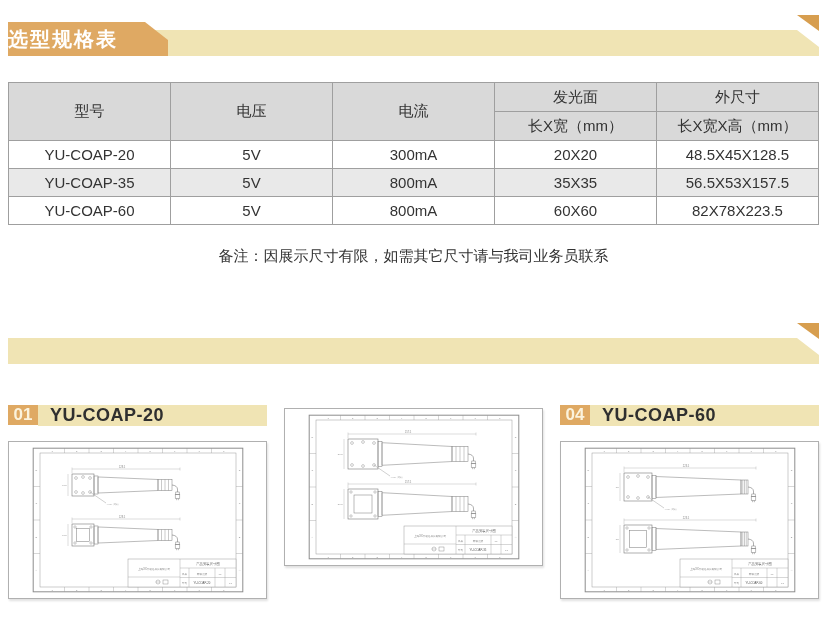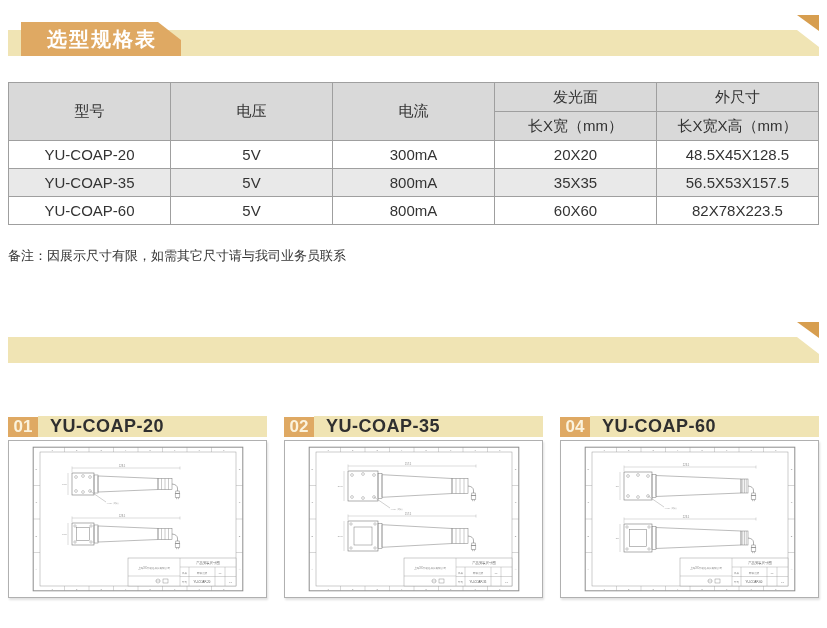--- a/index.html
+++ b/index.html
@@ -18,40 +18,40 @@
   .banner-fold{
     position:absolute;right:0;top:-7px;width:22px;height:16px;
     background:var(--tan-fold,#d79e4f);
     clip-path:polygon(0 0,100% 0,100% 100%);
   }
   .banner-label{
     position:absolute;left:0;top:0;width:160px;height:34px;box-sizing:border-box;
     background:var(--tan-dark,#dfa963);
     clip-path:polygon(0 0,137px 0,160px 18px,160px 100%,0 100%);
     color:#fff;font-size:20px;font-weight:bold;letter-spacing:2px;
-    display:flex;align-items:center;padding-left:26px;margin-left:13px;
+    display:flex;align-items:center;
   }
   
   table.spec{
     width:calc(100% - 16px);margin:26px 8px 0;
     border-collapse:collapse;table-layout:fixed;
     font-size:15px;color:#333;text-align:center;
   }
   table.spec th,table.spec td{border:1px solid #9f9f9f;font-weight:normal;padding:0;}
   table.spec thead tr{height:29px;}
   table.spec thead th{background:#d9d9d9;}
   table.spec tbody tr{height:28px;background:#ffffff;}
   table.spec tbody tr.alt{background:#e9e9e9;}
   
-  .note{margin:22px 8px 0;font-size:13px;color:#333;}
+  .note{margin:22px 8px 0;font-size:15px;color:#333;text-align:center;}
   .banner.second{margin-top:64px;}
   
   .panels{display:flex;gap:17px;margin:41px 8px 0;}
   .panel{flex:1;min-width:0;}
-  .panel-head{display:flex;height:33px;align-items:flex-end;}
+  .panel-head{display:flex;height:33px;align-items:flex-start;}
   .panel-num{
     width:30px;background:var(--tan-dark,#dfa963);color:#fbf3dd;
     font-size:17px;font-weight:bold;display:flex;align-items:center;justify-content:center;
   }
   .panel-title{
     flex:1;background:var(--tan-light,#f0e4b4);display:flex;align-items:center;
     padding-left:12px;font-size:18px;font-weight:bold;color:#2f2f2f;letter-spacing:.5px;
   }
   .panel-body{
     margin-top:3px;border:1px solid #b0b0b0;background:#fff;height:158px;
@@ -237,24 +237,20 @@
             <text x="188" y="127.6" font-size="2.3" fill="#8a8a8a" text-anchor="middle" font-family="Liberation Sans, DejaVu Sans, sans-serif">1:1</text>
             <text x="198.5" y="137.2" font-size="2.3" fill="#8a8a8a" text-anchor="middle" font-family="Liberation Sans, DejaVu Sans, sans-serif">1:1</text>
             <circle cx="126" cy="135" r="2" fill="none" stroke="#787878" stroke-width="0.4"></circle>
             <line x1="123.6" y1="135" x2="128.4" y2="135" stroke="#787878" stroke-width="0.3"></line>
             <rect x="131" y="133" width="5" height="4" fill="none" stroke="#787878" stroke-width="0.4"></rect>
           </svg></div>
     </div>
   </div>
 
   <div class="panel">
-    <div class="panel-head">
-      <div class="panel-num">02</div>
-      <div class="panel-title">YU-COAP-35</div>
-    </div>
     <div class="panel-body">
       <div class="sheet"><svg viewBox="0 0 212 146" width="212" height="146">
             <rect x="1.2" y="1.2" width="209.6" height="143.6" fill="#ffffff" stroke="#8d8d8d" stroke-width="1"></rect>
             <rect x="8" y="6" width="196" height="134" fill="none" stroke="#9a9a9a" stroke-width="0.5"></rect>
             <line x1="32.5" y1="1.2" x2="32.5" y2="6" stroke="#9a9a9a" stroke-width="0.4"></line>
             <line x1="32.5" y1="140" x2="32.5" y2="144.8" stroke="#9a9a9a" stroke-width="0.4"></line>
             <line x1="57" y1="1.2" x2="57" y2="6" stroke="#9a9a9a" stroke-width="0.4"></line>
             <line x1="57" y1="140" x2="57" y2="144.8" stroke="#9a9a9a" stroke-width="0.4"></line>
             <line x1="81.5" y1="1.2" x2="81.5" y2="6" stroke="#9a9a9a" stroke-width="0.4"></line>
             <line x1="81.5" y1="140" x2="81.5" y2="144.8" stroke="#9a9a9a" stroke-width="0.4"></line>

